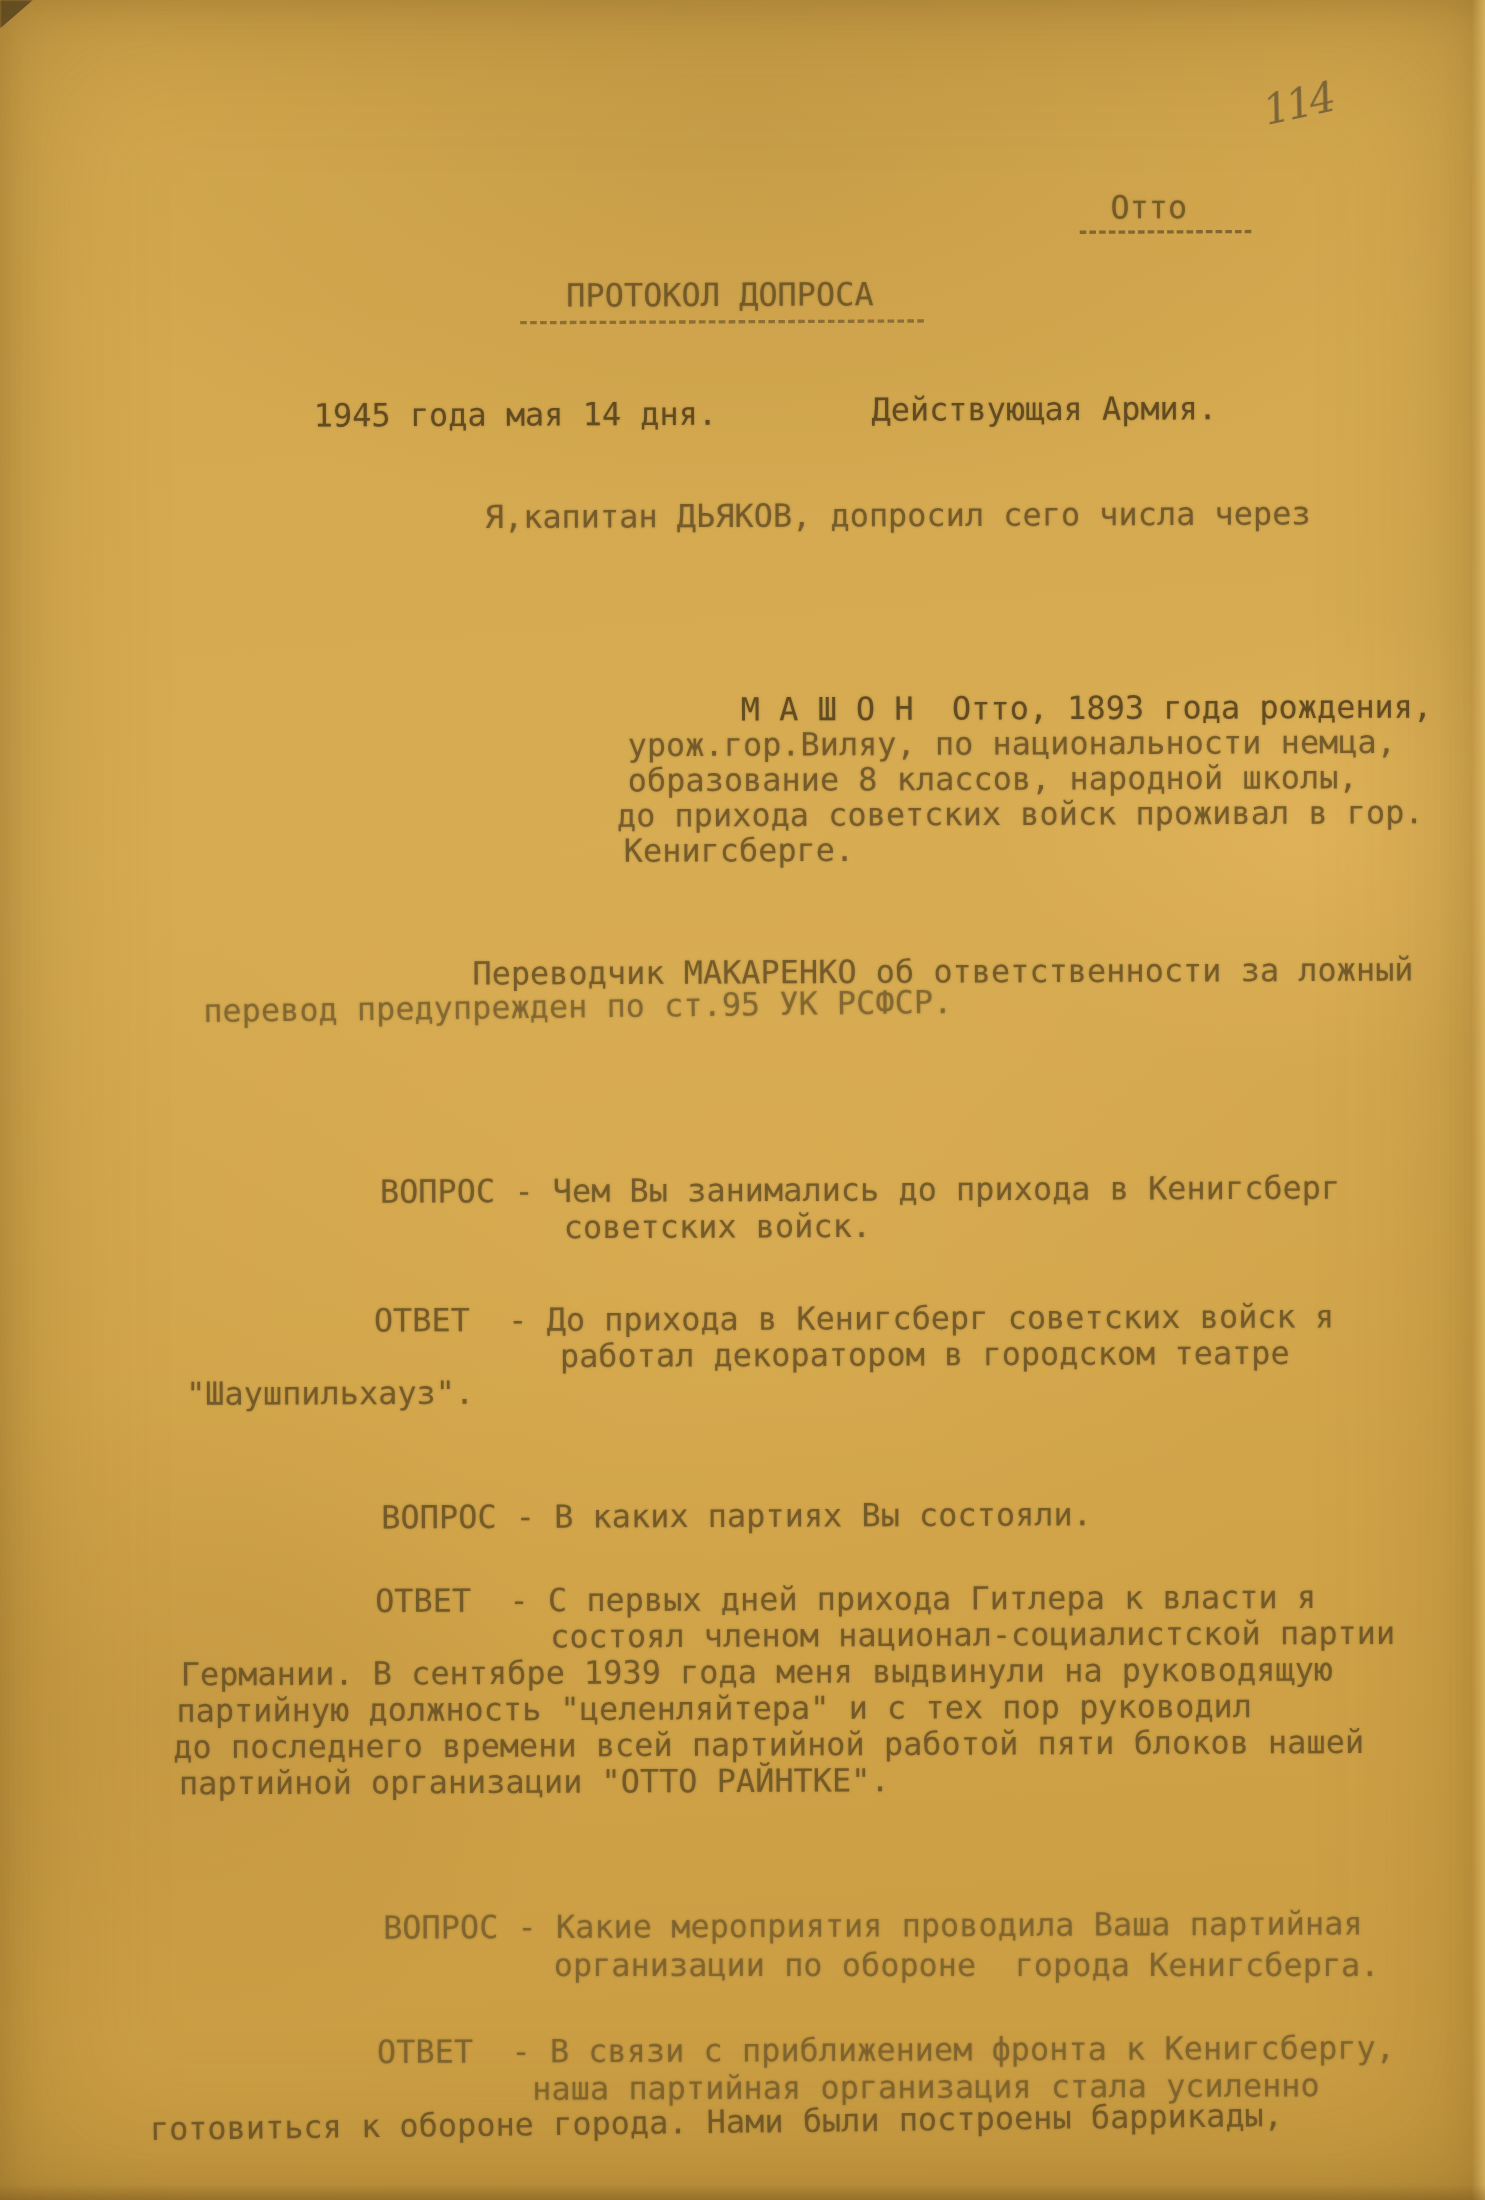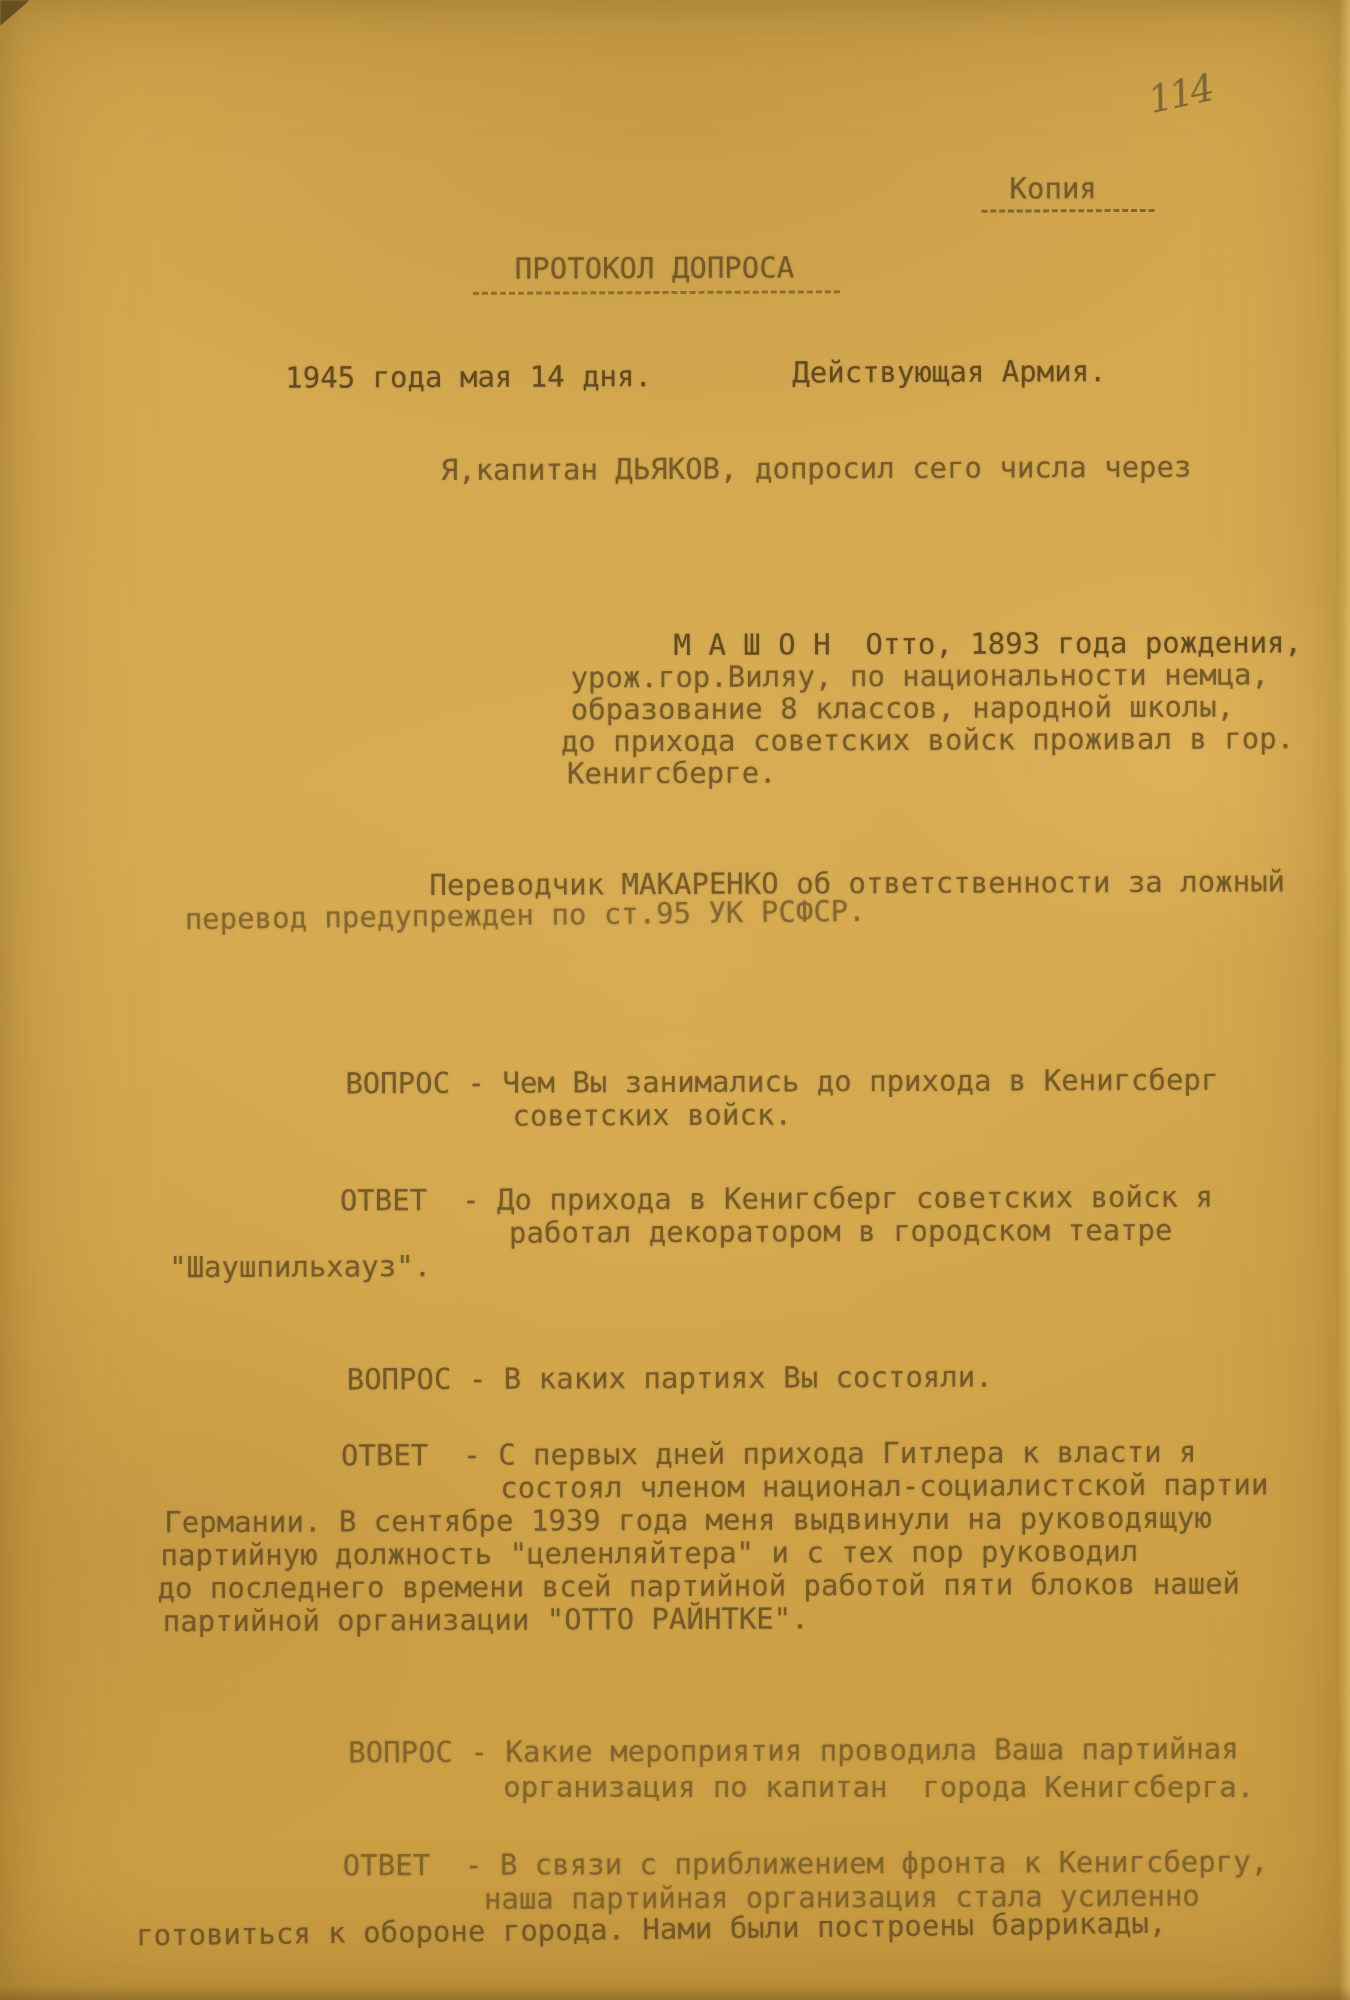--- a/index.html
+++ b/index.html
@@ -97,21 +97,21 @@
 <div class="page">
   <div class="corner-tl"></div>
   <div class="edge-right"></div>
   <div class="edge-bottom"></div>
 
   <div class="content">
 
     <div class="handnum">114</div>
 
     <div class="copy-wrap">
-      <span class="tw f2" style="position:static;">Копия</span>
+      <span class="tw f2" style="position:static;">Отто</span>
     </div>
 
     <div class="title-wrap">
       <span class="tw f2" style="position:static;">ПРОТОКОЛ ДОПРОСА</span>
     </div>
 
     <div class="tw f1" style="left:288px; top:360px;">1945 года мая 14 дня.</div>
     <div class="tw f1" style="left:795px; top:357px;">Действующая Армия.</div>
 
     <div class="tw f2" style="left:443px; top:453px;">Я,капитан ДЬЯКОВ, допросил сего числа через</div>
@@ -135,20 +135,20 @@
     <div class="tw f2" style="left:345px; top:1362px;">ВОПРОС - В каких партиях Вы состояли.</div>
 
     <div class="tw f2" style="left:339px; top:1438px;">ОТВЕТ  - С первых дней прихода Гитлера к власти я</div>
     <div class="tw f2" style="left:498px; top:1471px;">состоял членом национал-социалистской партии</div>
     <div class="tw f2" style="left:162px; top:1504px;">Германии. В сентябре 1939 года меня выдвинули на руководящую</div>
     <div class="tw f2" style="left:158px; top:1537px;">партийную должность "целенляйтера" и с тех пор руководил</div>
     <div class="tw f2" style="left:155px; top:1570px;">до последнего времени всей партийной работой пяти блоков нашей</div>
     <div class="tw f2" style="left:160px; top:1603px;">партийной организации "ОТТО РАЙНТКЕ".</div>
 
     <div class="tw f3" style="left:345px; top:1735px;">ВОПРОС - Какие мероприятия проводила Ваша партийная</div>
-    <div class="tw f3 tilt-a" style="left:500px; top:1770px;">организация по капитан  города Кенигсберга.</div>
+    <div class="tw f3 tilt-a" style="left:500px; top:1770px;">организации по обороне  города Кенигсберга.</div>
 
     <div class="tw f3" style="left:339px; top:1848px;">ОТВЕТ  - В связи с приближением фронта к Кенигсбергу,</div>
     <div class="tw f3" style="left:480px; top:1882px;">наша партийная организация стала усиленно</div>
     <div class="tw f2 tilt-b" style="left:132px; top:1917px;">готовиться к обороне города. Нами были построены баррикады,</div>
 
   </div>
 </div>
 
 </body></html>

